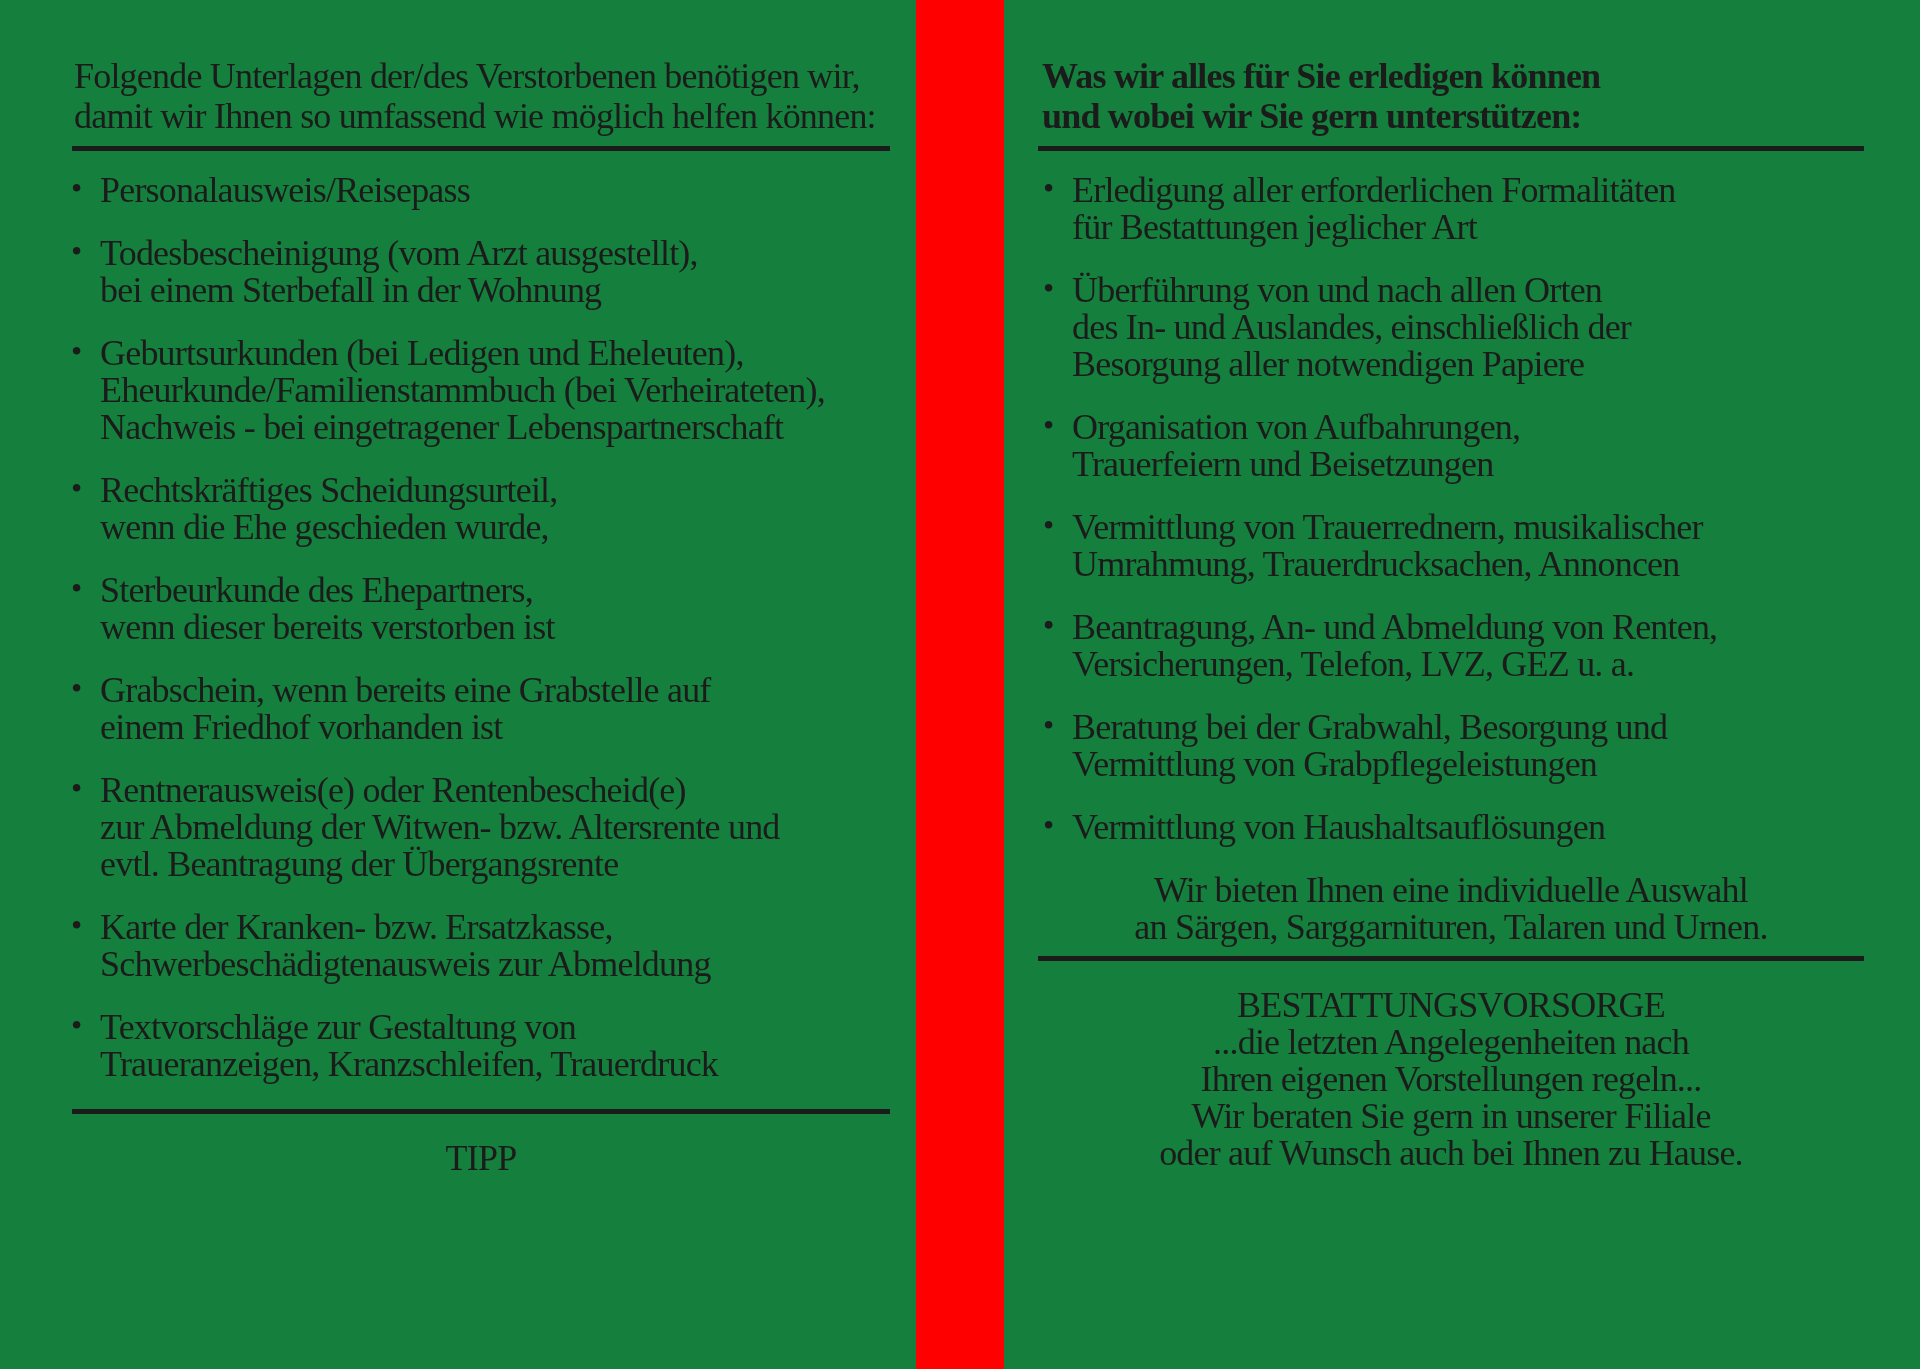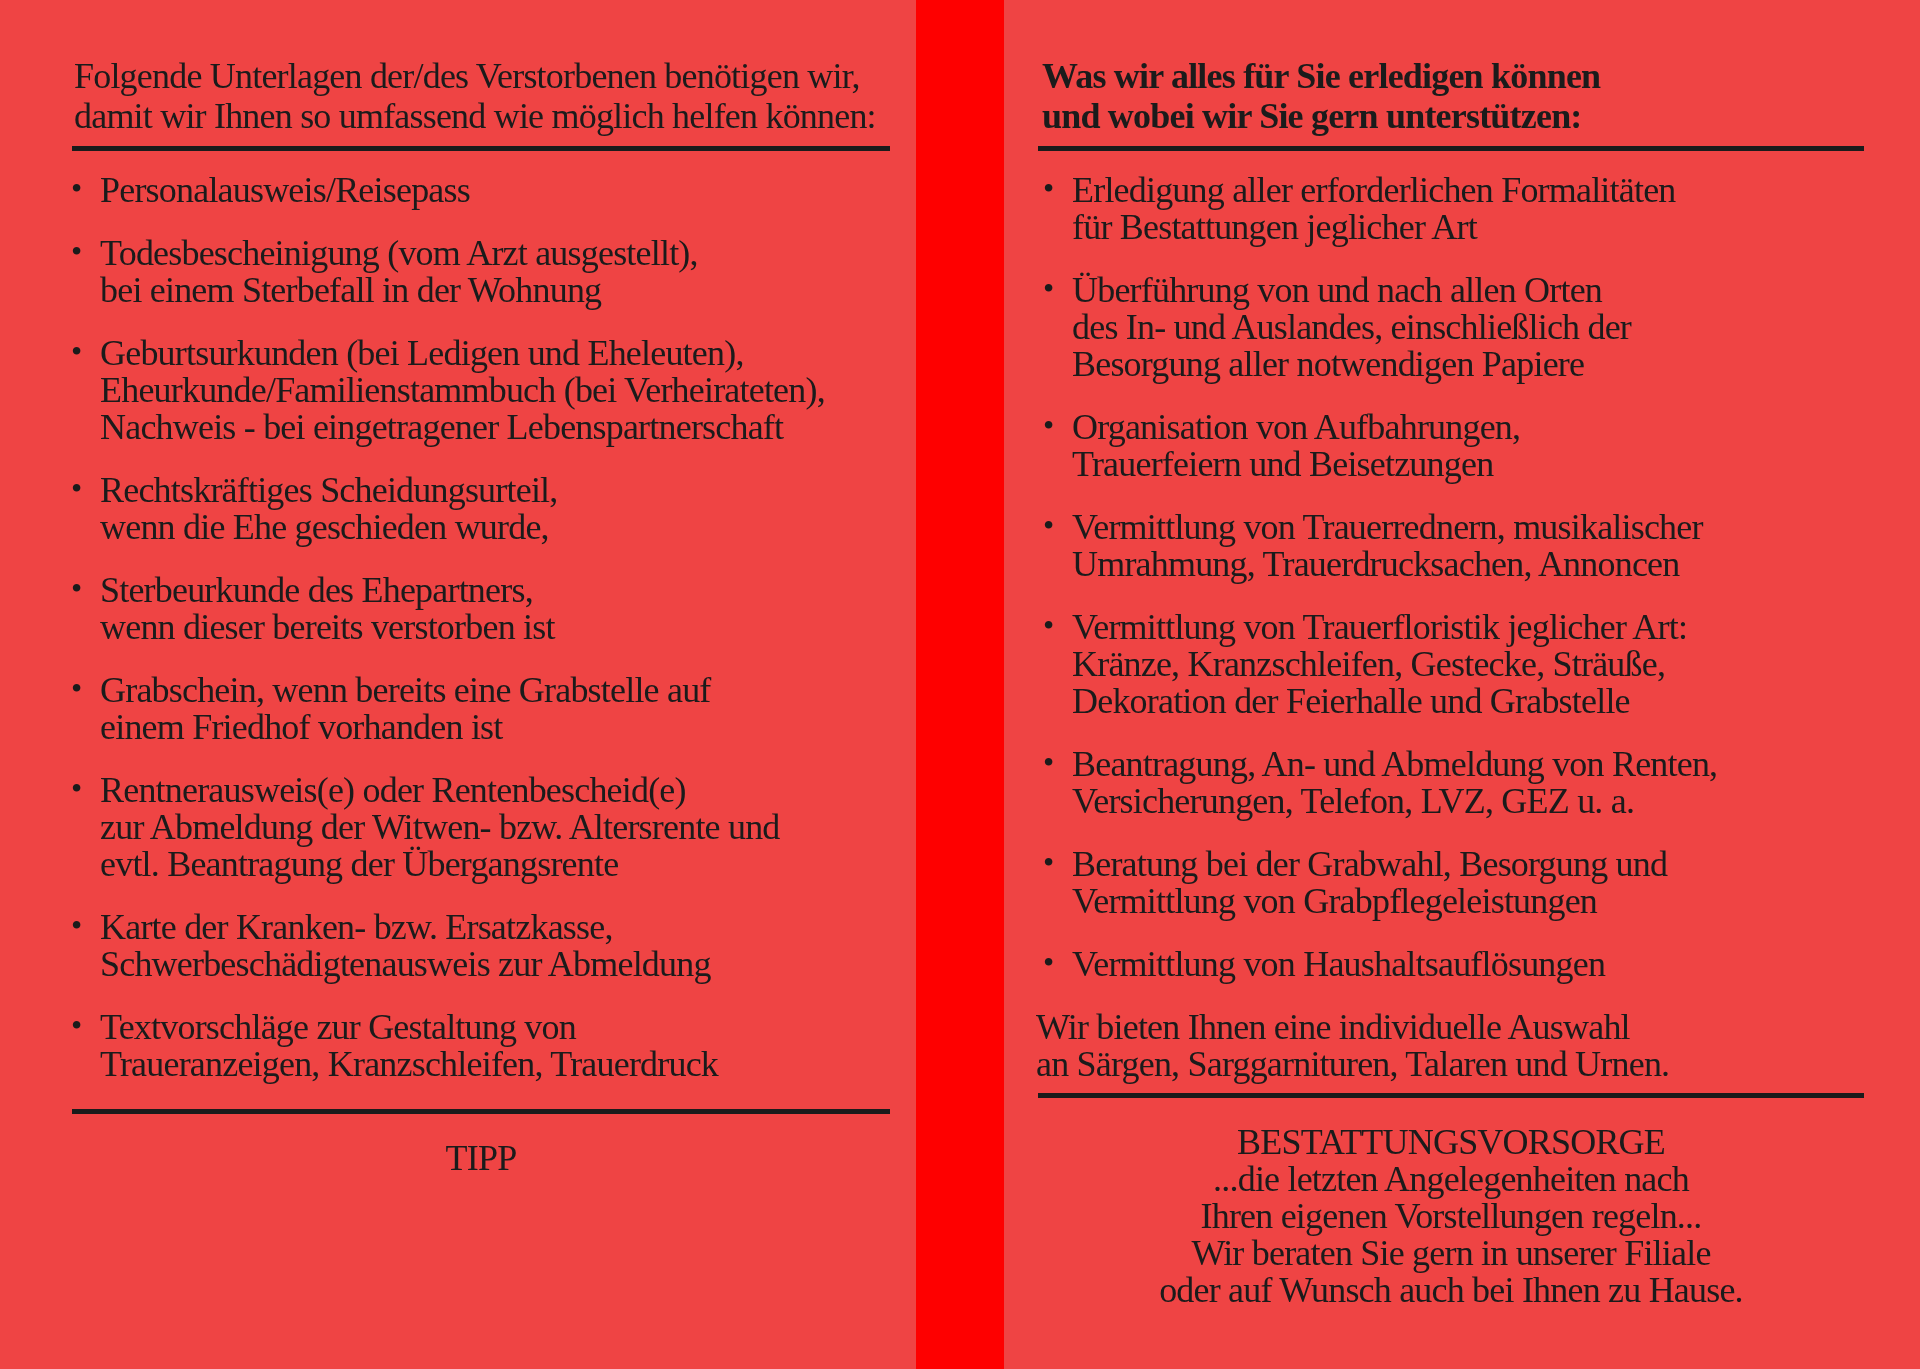--- a/index.html
+++ b/index.html
@@ -5,21 +5,21 @@
 <style>
   html, body {
     margin: 0;
     padding: 0;
     background: #ffffff;
   }
   .page {
     position: relative;
     width: 1920px;
     height: 1369px;
-    background: #ef4444;
+    background: #15803d;
     overflow: hidden;
     font-family: "Liberation Serif", "DejaVu Serif", serif;
     color: #1b1b1b;
     letter-spacing: -0.8px;
   }
   .stripe {
     position: absolute;
     left: 916px;
     top: 0;
     width: 88px;
@@ -63,21 +63,21 @@
     position: absolute;
     left: 9px;
     top: -2px;
     font-size: 32px;
   }
   .col.right .dot { left: 7px; }
   .lines { white-space: pre-line; margin-top: 29px; }
   .note {
     margin-top: 12px;
     white-space: pre-line;
-    text-align: left;
+    text-align: center;
   }
   .foot-rule { margin-top: 14px; }
   .foot-title {
     margin-top: 26px;
     text-align: center;
     white-space: pre-line;
   }
   .foot-body {
     margin-top: 0;
     text-align: center;
@@ -130,23 +130,21 @@
     <ul class="bullets">
       <li><span class="dot">•</span><span class="lines">Erledigung aller erforderlichen Formalitäten
 für Bestattungen jeglicher Art</span></li>
       <li><span class="dot">•</span><span class="lines">Überführung von und nach allen Orten
 des In- und Auslandes, einschließlich der
 Besorgung aller notwendigen Papiere</span></li>
       <li><span class="dot">•</span><span class="lines">Organisation von Aufbahrungen,
 Trauerfeiern und Beisetzungen</span></li>
       <li><span class="dot">•</span><span class="lines">Vermittlung von Trauerrednern, musikalischer
 Umrahmung, Trauerdrucksachen, Annoncen</span></li>
-      <li><span class="dot">•</span><span class="lines">Vermittlung von Trauerfloristik jeglicher Art:
-Kränze, Kranzschleifen, Gestecke, Sträuße,
-Dekoration der Feierhalle und Grabstelle</span></li>
+      <li><span class="dot">•</span></li>
       <li><span class="dot">•</span><span class="lines">Beantragung, An- und Abmeldung von Renten,
 Versicherungen, Telefon, LVZ, GEZ u. a.</span></li>
       <li><span class="dot">•</span><span class="lines">Beratung bei der Grabwahl, Besorgung und
 Vermittlung von Grabpflegeleistungen</span></li>
       <li><span class="dot">•</span><span class="lines">Vermittlung von Haushaltsauflösungen</span></li>
     </ul>
 
     <div class="note">Wir bieten Ihnen eine individuelle Auswahl
 an Särgen, Sarggarnituren, Talaren und Urnen.</div>
 

